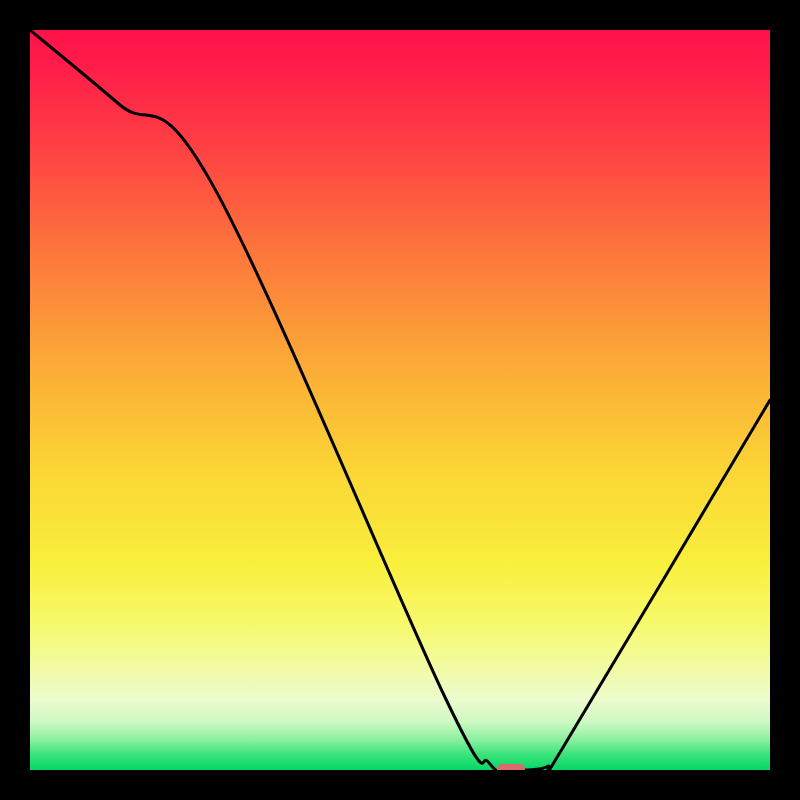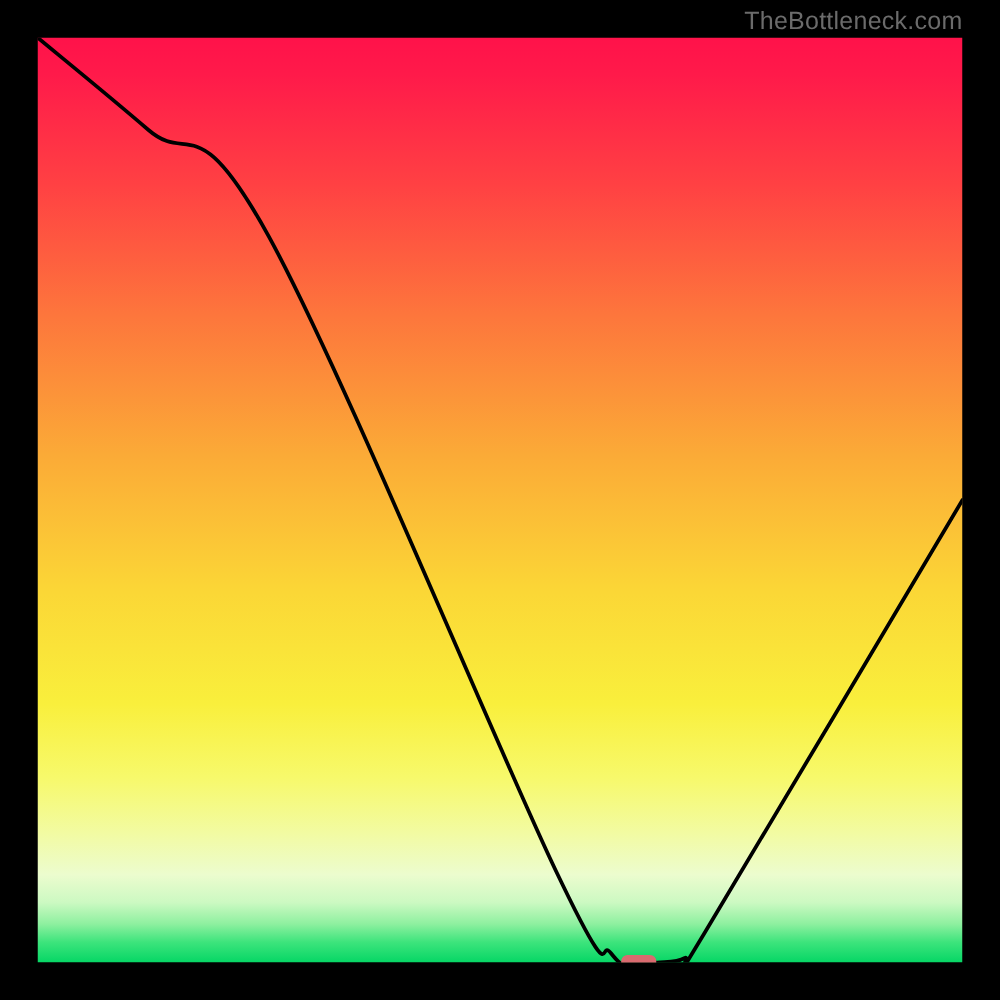--- a/index.html
+++ b/index.html
@@ -34,21 +34,20 @@
   }
   svg {
     display: block;
   }
 </style>
 </head>
 <body>
 
 <div class="chart-container">
 
-  <div class="watermark">TheBottleneck.com</div>
 
   <div class="plot-area">
     <svg id="chart-svg" width="740" height="740" viewBox="0 0 740 740">
       <defs>
         <linearGradient id="bg-grad" x1="0" y1="0" x2="0" y2="1">
             <stop offset="0%" stop-color="#ff124a"></stop>
             <stop offset="4%" stop-color="#ff1a4a"></stop>
             <stop offset="16%" stop-color="#ff4143"></stop>
             <stop offset="30%" stop-color="#fd763c"></stop>
             <stop offset="45%" stop-color="#fbaa37"></stop>

